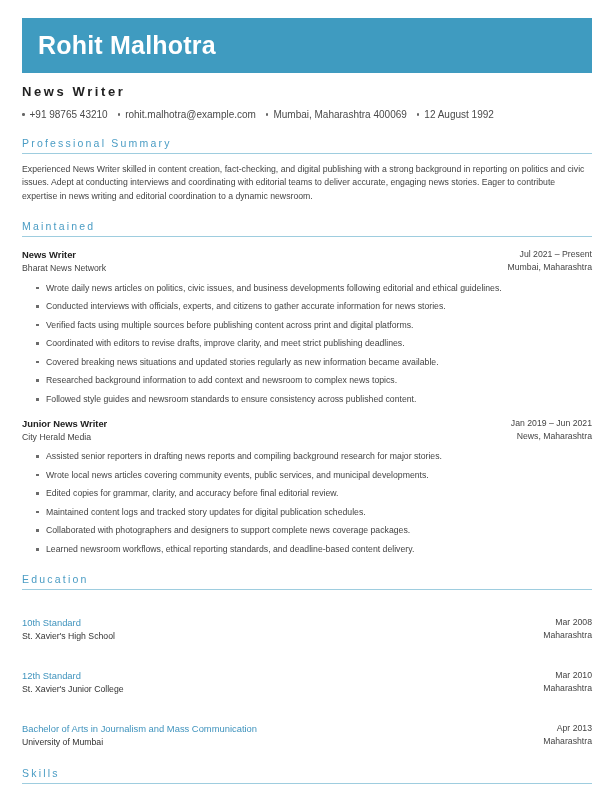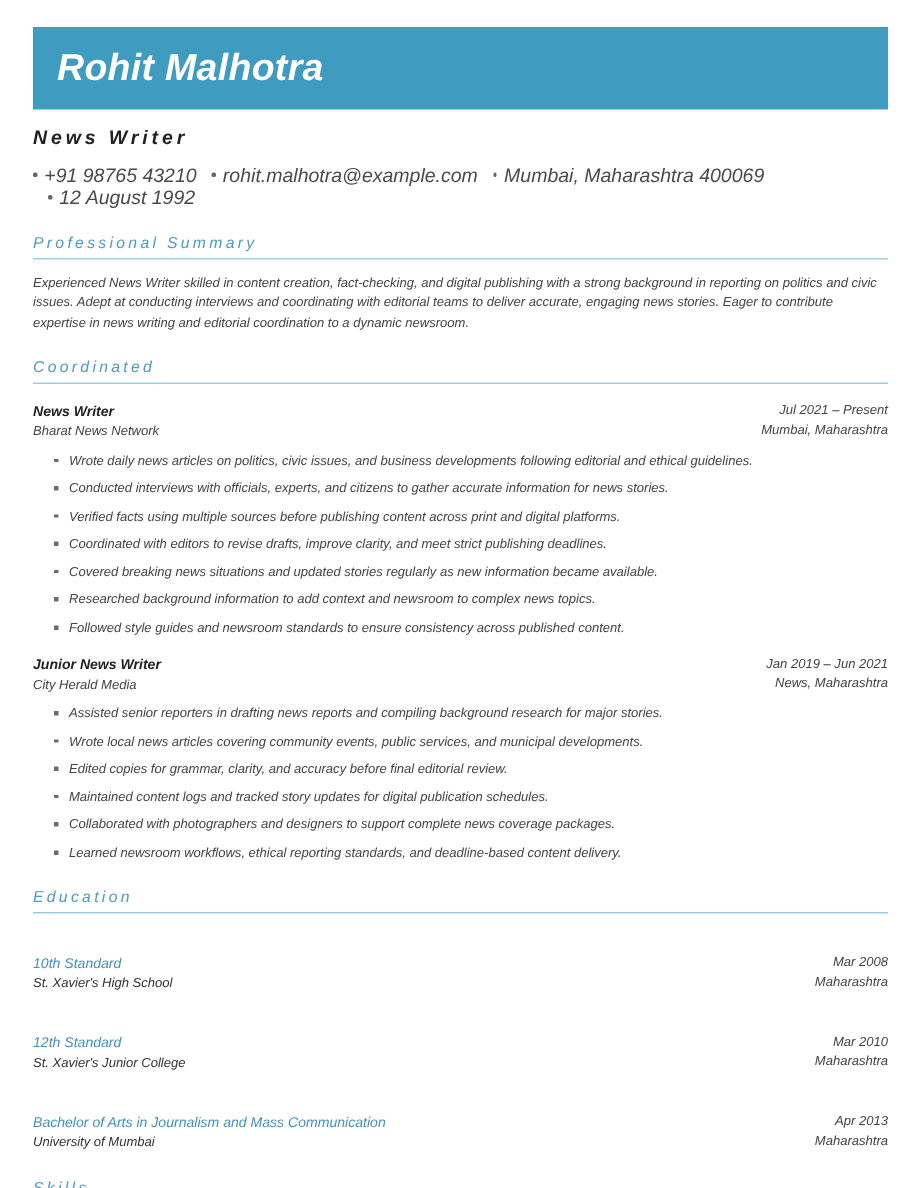--- a/index.html
+++ b/index.html
@@ -13,21 +13,20 @@
     font-family: "Liberation Sans", sans-serif;
     color: #444444;
     overflow: hidden;
     position: relative;
   }
   .page {
     width: 492px;
     height: 792px;
     position: relative;
     box-sizing: border-box;
-    font-style: italic;
   }
 
   
   .banner {
     position: absolute;
     left: 22px;
     top: 18px;
     width: 570px;
     height: 55px;
     background: #3f9bc0;
@@ -54,21 +53,21 @@
   .job-title-main {
     font-size: 13px;
     font-weight: 700;
     color: #222222;
     letter-spacing: 2.6px;
     margin: 4px 0 0 0;
   }
 
   .contact-line {
     margin-top: 10px;
-    font-size: 13px;
+    font-size: 10px;
     color: #4a4a4a;
     display: flex;
     flex-wrap: wrap;
     align-items: flex-end;
   }
   .contact-item {
     display: inline-flex;
     align-items: center;
     white-space: nowrap;
   }
@@ -226,21 +225,21 @@
       </span>
     </div>
 
     <div class="section">
       <div class="section-title">Professional Summary</div>
       <div class="section-rule"></div>
       <div class="summary-text">Experienced News Writer skilled in content creation, fact-checking, and digital publishing with a strong background in reporting on politics and civic issues. Adept at conducting interviews and coordinating with editorial teams to deliver accurate, engaging news stories. Eager to contribute expertise in news writing and editorial coordination to a dynamic newsroom.</div>
     </div>
 
     <div class="section">
-      <div class="section-title">Coordinated</div>
+      <div class="section-title">Maintained</div>
       <div class="section-rule"></div>
 
       <div class="entry">
         <div class="entry-head">
           <div class="entry-left">
             <div class="entry-role">News Writer</div>
             <div class="entry-org">Bharat News Network</div>
           </div>
           <div class="entry-right">
             <div class="entry-dates">Jul 2021 – Present</div>

